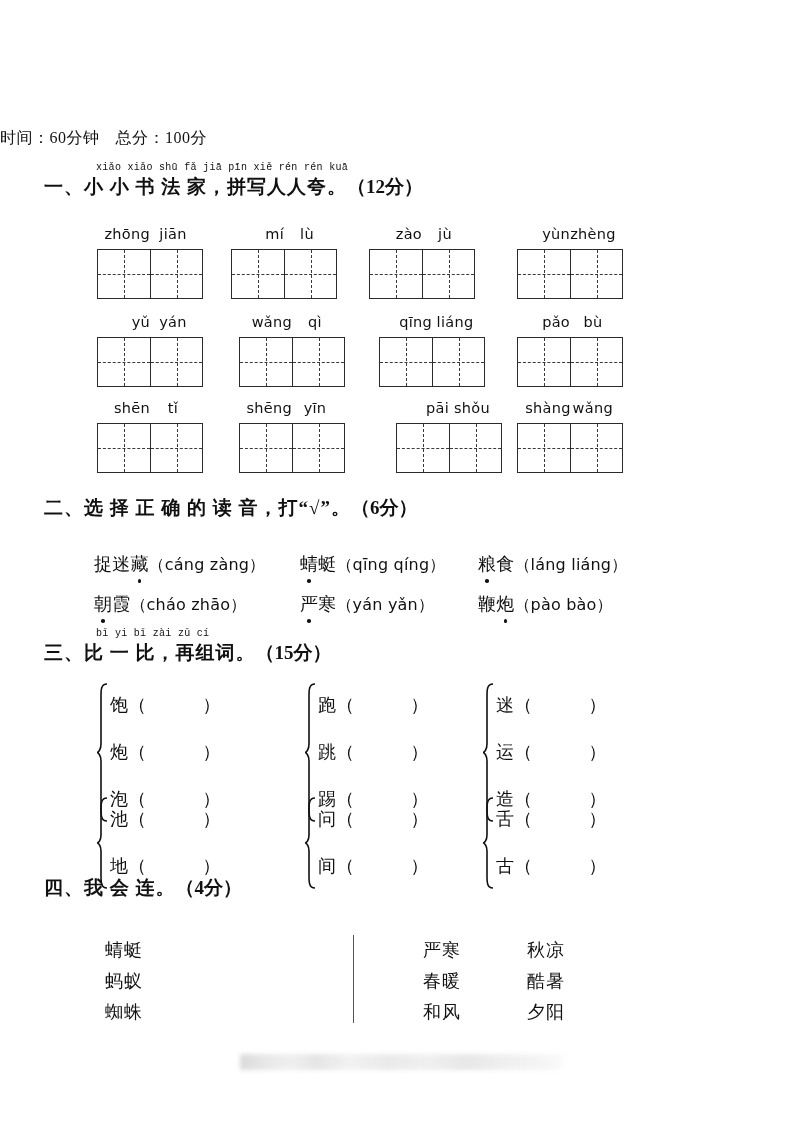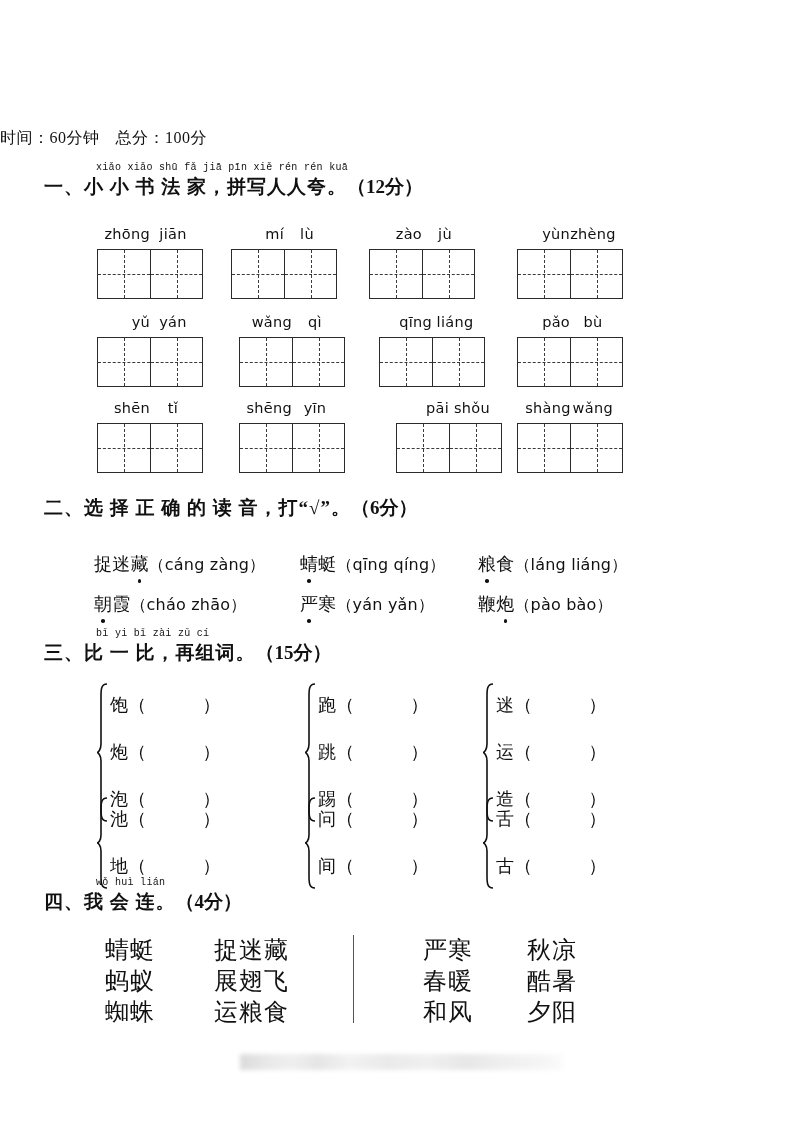--- a/index.html
+++ b/index.html
@@ -163,21 +163,21 @@
     white-space: nowrap;
     letter-spacing: 0.2px;
   }
   .zuci-line .paren-open,
   .zuci-line .paren-close { font-family: "Liberation Serif", serif; }
   .zuci-line .blank { display: inline-block; width: 56px; }
 
   
   .match-col { position: absolute; }
   .match-word {
-    font-size: 24px;
+    font-size: 18px;
     height: 31px;
     line-height: 31px;
     white-space: nowrap;
     letter-spacing: 1px;
     text-align: center;
   }
   .match-divider {
     position: absolute;
     width: 1.4px;
     background: #555;
@@ -397,36 +397,30 @@
     <svg class="brace" width="13" height="94" viewBox="0 0 13 94">
       <path d="M11 2 C5 2 5 8 5 14 L5 39 C5 45 2 47 1 47 C2 47 5 49 5 55 L5 80 C5 86 5 92 11 92" fill="none" stroke="#111" stroke-width="1.6"></path>
     </svg>
     <div class="zuci-lines">
       <div class="zuci-line"><span>舌</span><span class="paren-open">（</span><span class="blank"></span><span class="paren-close">）</span></div>
       <div class="zuci-line"><span>古</span><span class="paren-open">（</span><span class="blank"></span><span class="paren-close">）</span></div>
     </div>
   </div>
 
   <div class="section-head" style="top:877px">
-    <div class="py-line">wǒ huì lián</div>
     <div class="head-line">
       <span>四、我 会 连。</span><span class="score">（4分）</span>
     </div>
   </div>
 
   <div class="match-col" style="left:105px; top:935px">
     <div class="match-word">蜻蜓</div>
     <div class="match-word">蚂蚁</div>
     <div class="match-word">蜘蛛</div>
   </div>
-  <div class="match-col" style="left:214px; top:935px">
-    <div class="match-word">捉迷藏</div>
-    <div class="match-word">展翅飞</div>
-    <div class="match-word">运粮食</div>
-  </div>
 
   <div class="match-divider" style="left:353px; top:935px; height:88px"></div>
 
   <div class="match-col" style="left:423px; top:935px">
     <div class="match-word">严寒</div>
     <div class="match-word">春暖</div>
     <div class="match-word">和风</div>
   </div>
   <div class="match-col" style="left:527px; top:935px">
     <div class="match-word">秋凉</div>

